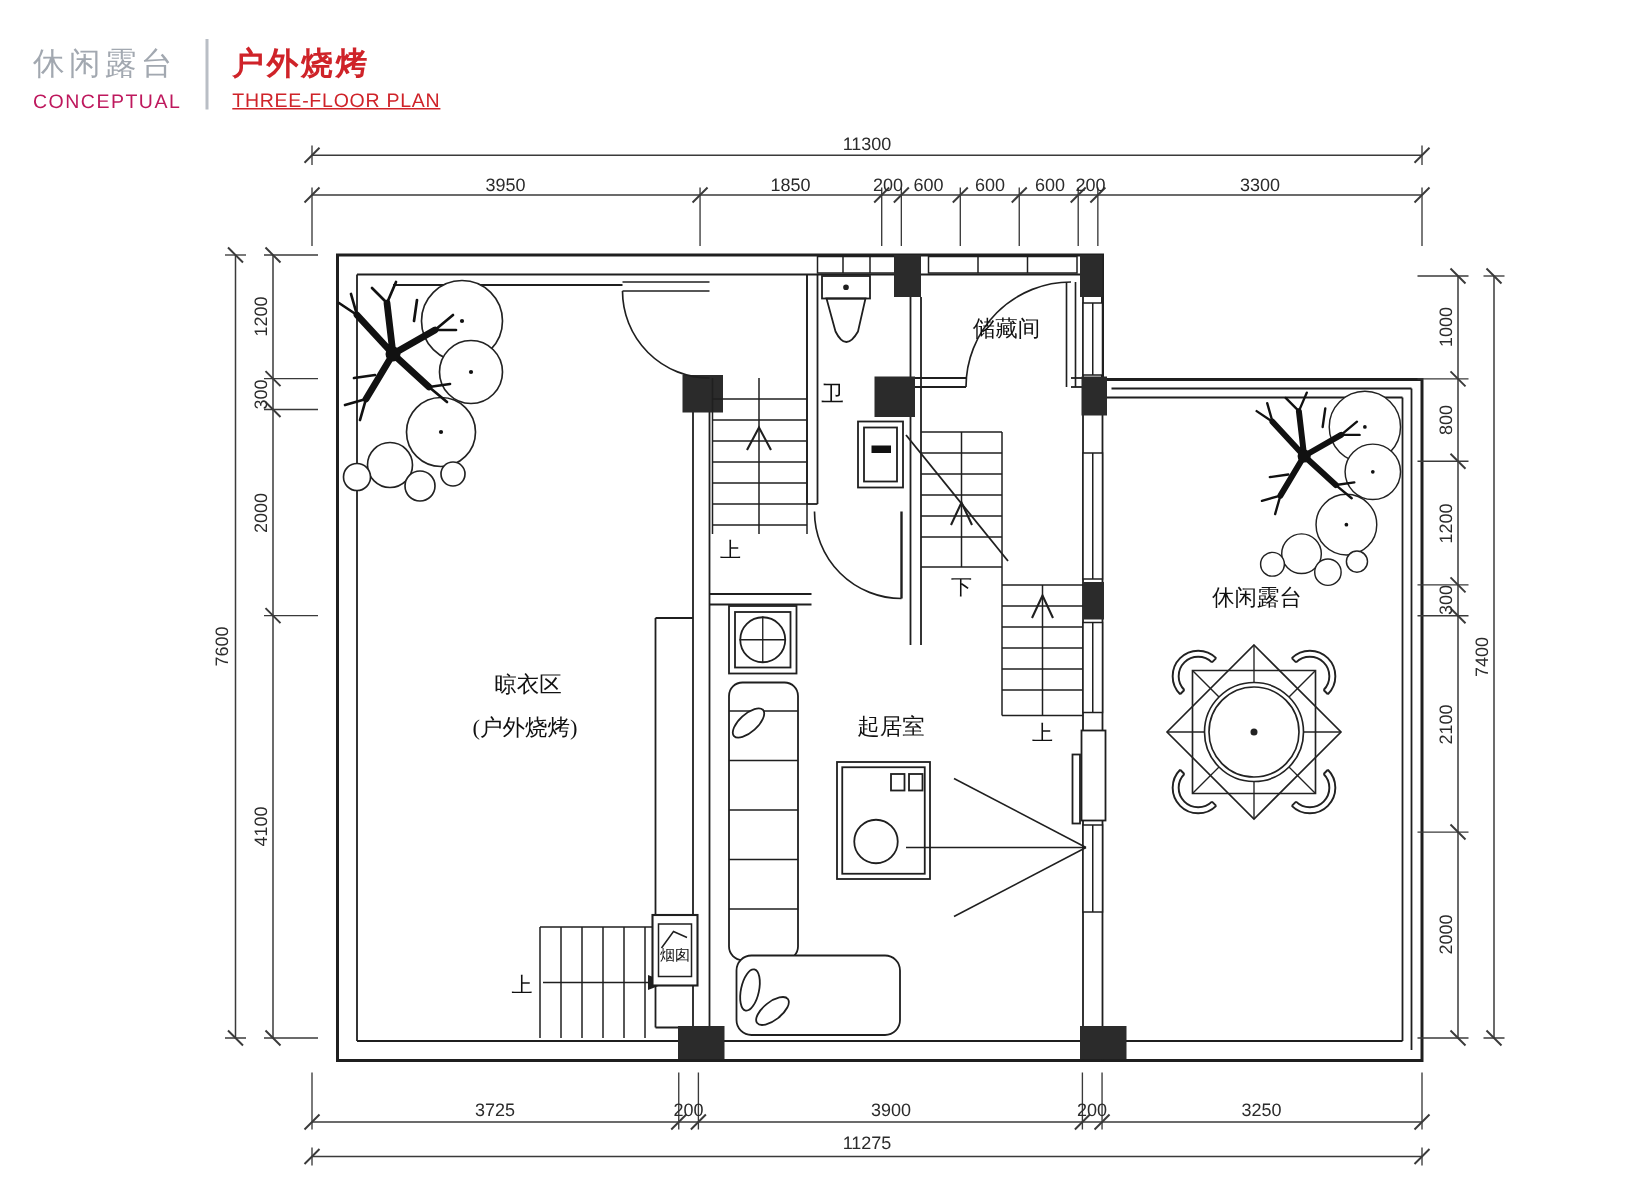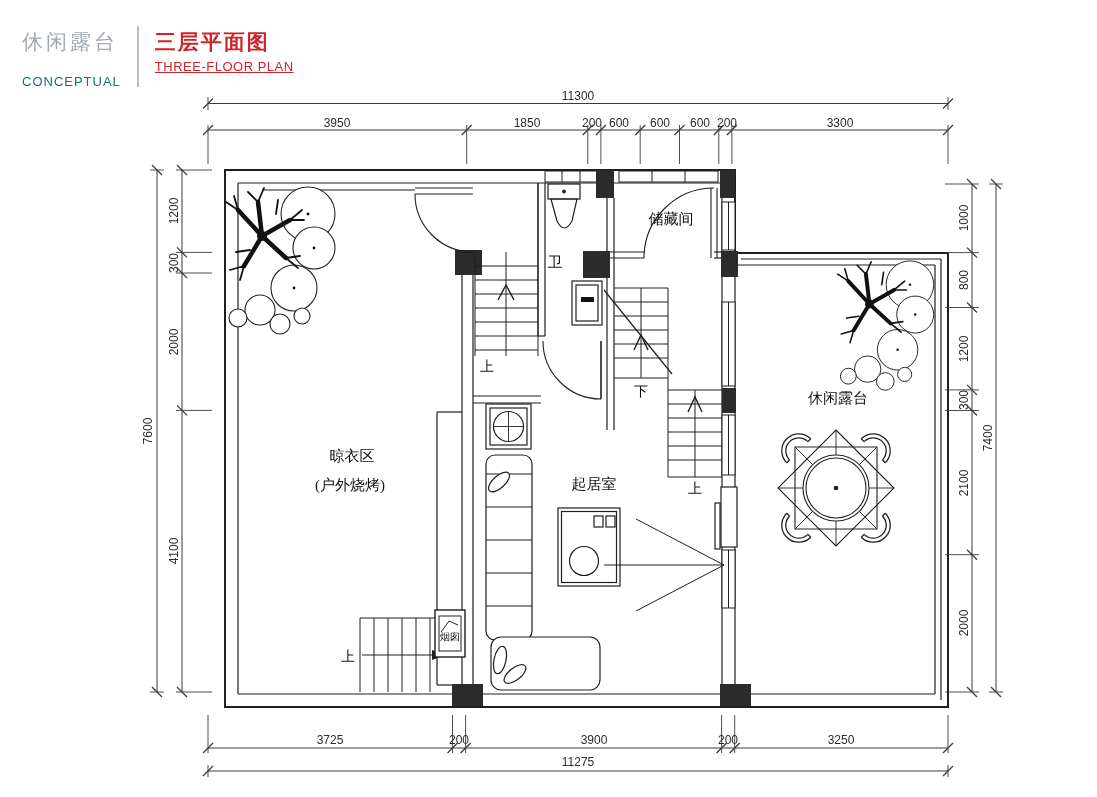--- a/index.html
+++ b/index.html
@@ -1,19 +1,19 @@
 <!DOCTYPE html>
 <html><head>
 <meta charset="utf-8">
 <style>
   html,body{margin:0;padding:0;background:#ffffff;width:1097px;height:797px;overflow:hidden;}
   body{font-family:"Liberation Sans",sans-serif;position:relative;}
   .hdr{position:absolute;left:22px;top:24px;display:flex;align-items:stretch;gap:14px;}
   .hdr .cn{font-size:21px;letter-spacing:3px;color:#a2a8b0;font-family:"Liberation Sans",sans-serif;}
-  .hdr .en{font-size:13px;letter-spacing:1px;color:#0f766e;margin-top:18px;}
+  .hdr .en{font-size:13px;letter-spacing:1px;color:#be185d;margin-top:4px;}
   .hdr .block-l{padding-top:4px;}
   .hdr .divider{width:2px;background:#b9bec5;margin:2px 2px;}
   .hdr .block-r{padding-top:4px;}
   .hdr .cn-red{font-size:21px;font-weight:bold;letter-spacing:2px;color:#cf2329;}
   .hdr .en-red{font-size:13px;letter-spacing:0.5px;color:#cf2329;margin-top:3px;text-decoration:underline;}
   svg{position:absolute;left:0;top:0;}
   svg text{font-family:"Liberation Sans",sans-serif;fill:#2b2b2b;}
   text.dim{font-size:12px;}
   text.room{font-size:15px;fill:#111;font-family:"Liberation Serif","DejaVu Serif",serif;}
   text.small{font-size:10px;fill:#111;font-family:"Liberation Serif","DejaVu Serif",serif;}
@@ -22,21 +22,21 @@
 </head>
 <body>
 
 <div class="hdr">
   <div class="block-l">
     <div class="cn">休闲露台</div>
     <div class="en">CONCEPTUAL</div>
   </div>
   <div class="divider"></div>
   <div class="block-r">
-    <div class="cn-red">三层平面图</div>
+    <div class="cn-red">户外烧烤</div>
     <div class="en-red">THREE-FLOOR PLAN</div>
   </div>
 </div>
 
 <svg width="1097" height="797" viewBox="0 0 1097 797">
   <defs>
 
     <g id="tree-symbol">
       <g fill="#ffffff" stroke="#222" stroke-width="1.1">
         <circle cx="34" cy="-22" r="27"></circle>

